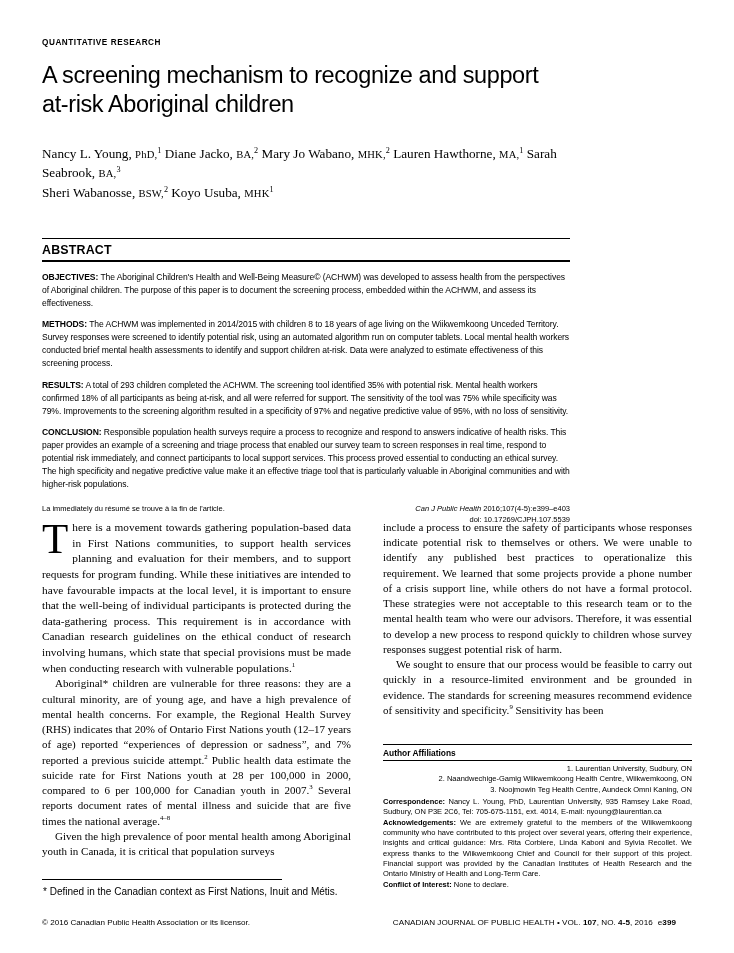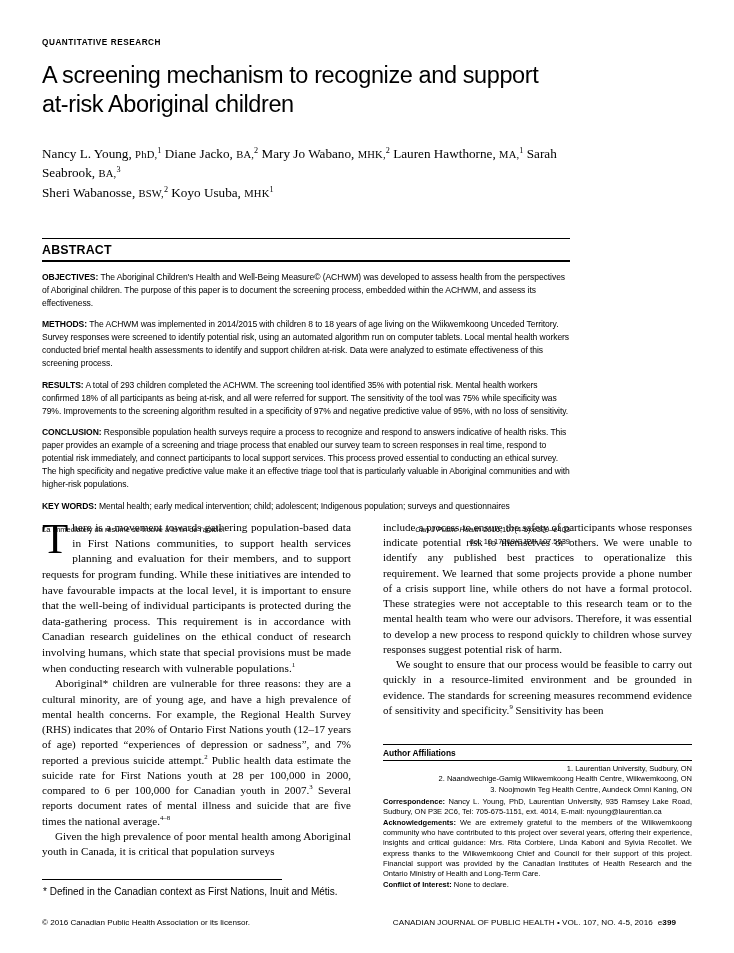--- a/index.html
+++ b/index.html
@@ -182,21 +182,21 @@
     left: 42px;
     top: 918px;
     width: 634px;
     display: flex;
     justify-content: space-between;
     align-items: baseline;
     font-family: "Liberation Sans", sans-serif;
     font-size: 8.1px;
   }
   .footer-right { letter-spacing: 0.05px; }
-  .footer-right b { font-weight: normal; margin-top: 13px; }
+  .footer-right b { font-weight: bold; margin-top: 13px; }
   .pageno { font-weight: bold; margin-left: 5px; }
   .pageno .pfx { font-weight: normal; }
 </style>
 </head>
 <body>
 
 <div class="page">
 
   <div>
     <div class="kicker">QUANTITATIVE RESEARCH</div>
@@ -208,21 +208,20 @@
 
   <div class="abstract-wrap">
     <hr class="rule-thin">
     <div class="abs-head">ABSTRACT</div>
     <hr class="rule-thick">
     <div class="abs-body">
       <p class="abs-p"><span class="lbl">OBJECTIVES:</span><span> The Aboriginal Children's Health and Well-Being Measure© (ACHWM) was developed to assess health from the perspectives of Aboriginal children. The purpose of this paper is to document the screening process, embedded within the ACHWM, and assess its effectiveness.</span></p>
       <p class="abs-p"><span class="lbl">METHODS:</span><span> The ACHWM was implemented in 2014/2015 with children 8 to 18 years of age living on the Wiikwemkoong Unceded Territory. Survey responses were screened to identify potential risk, using an automated algorithm run on computer tablets. Local mental health workers conducted brief mental health assessments to identify and support children at-risk. Data were analyzed to estimate effectiveness of this screening process.</span></p>
       <p class="abs-p"><span class="lbl">RESULTS:</span><span> A total of 293 children completed the ACHWM. The screening tool identified 35% with potential risk. Mental health workers confirmed 18% of all participants as being at-risk, and all were referred for support. The sensitivity of the tool was 75% while specificity was 79%. Improvements to the screening algorithm resulted in a specificity of 97% and negative predictive value of 95%, with no loss of sensitivity.</span></p>
       <p class="abs-p"><span class="lbl">CONCLUSION:</span><span> Responsible population health surveys require a process to recognize and respond to answers indicative of health risks. This paper provides an example of a screening and triage process that enabled our survey team to screen responses in real time, respond to potential risk immediately, and connect participants to local support services. This process proved essential to conducting an ethical survey. The high specificity and negative predictive value make it an effective triage tool that is particularly valuable in Aboriginal communities and with higher-risk populations.</span></p>
-      <p class="abs-p"><span class="lbl">KEY WORDS:</span><span> Mental health; early medical intervention; child; adolescent; Indigenous population; surveys and questionnaires</span></p>
     </div>
     <div class="cite-row">
       <div class="cite-left">La immediately du résumé se trouve à la fin de l'article.</div>
       <div class="cite-right">
         <div><span class="journal">Can J Public Health</span><span> 2016;107(4-5):e399–e403</span></div>
         <div>doi: 10.17269/CJPH.107.5539</div>
       </div>
     </div>
   </div>
 

